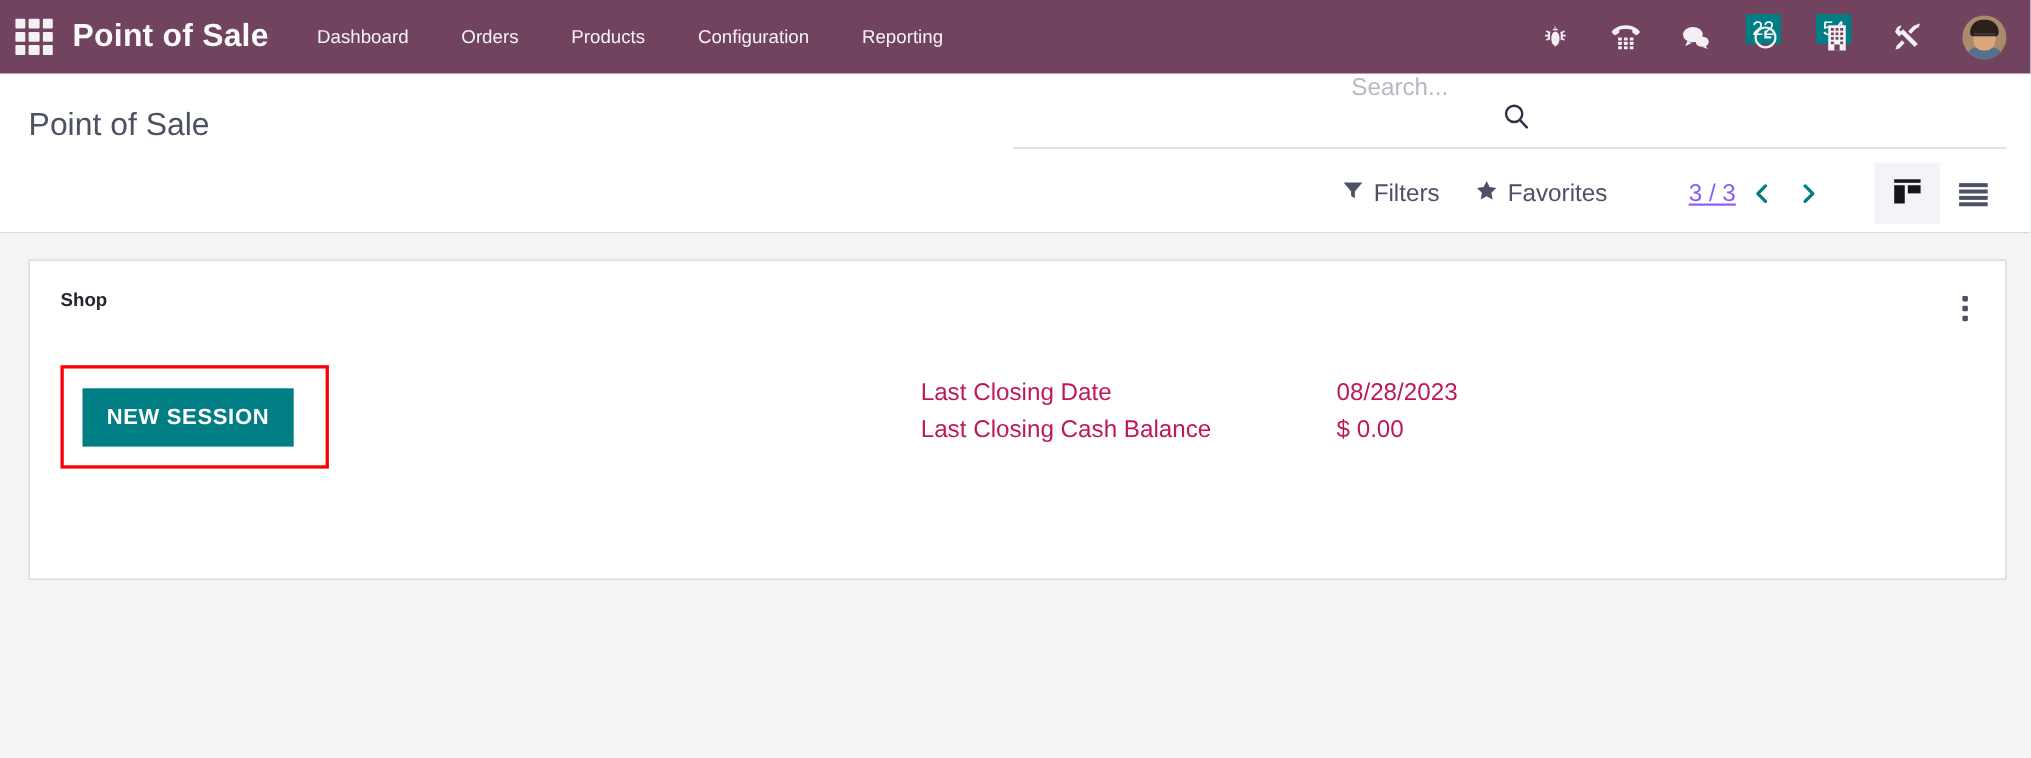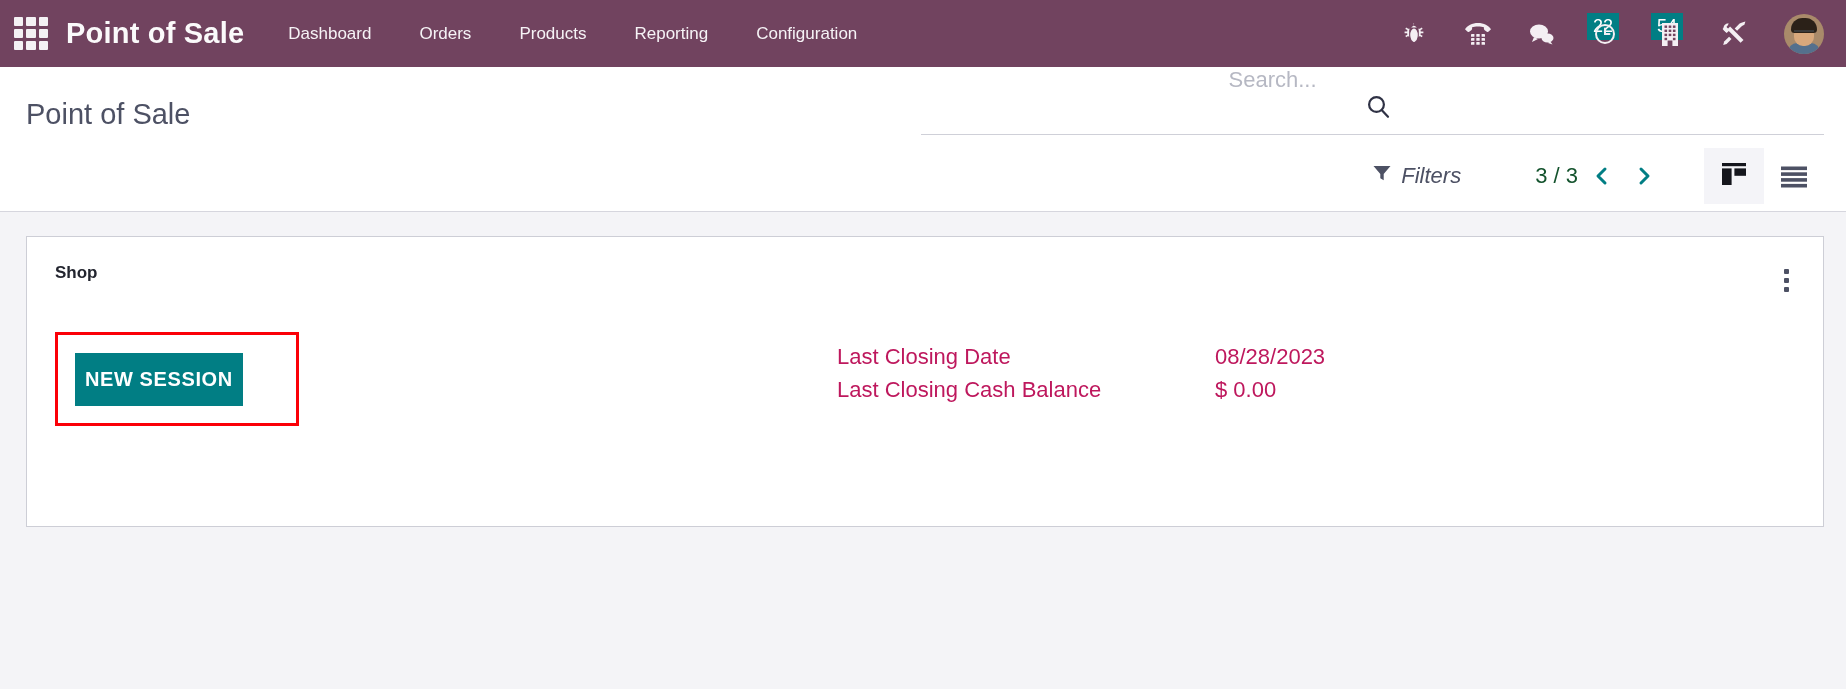--- a/index.html
+++ b/index.html
@@ -167,33 +167,33 @@
   }
   .facet-btn {
     display: flex;
     align-items: center;
     gap: 9px;
     font-size: 22px;
     color: #4d5164;
     padding: 6px 16px;
     cursor: pointer;
     white-space: nowrap;
-    font-style: italic;
   }
   .pager {
     display: flex;
     align-items: center;
     gap: 6px;
     margin-left: 58px;
   }
   .pager-count {
     font-size: 22px;
-    color: #14532d;
+    color: #8b5cf6;
     white-space: nowrap;
     cursor: pointer;
+    text-decoration: underline;
   }
   .pager-btn {
     width: 36px; height: 36px;
     display: flex; align-items: center; justify-content: center;
     cursor: pointer;
   }
   .view-switcher {
     display: flex;
     align-items: center;
     margin-left: 42px;
@@ -246,21 +246,21 @@
     align-items: center;
     flex: 0 0 auto;
   }
   .new-session-btn {
     margin-left: 17px;
     background: #017e84;
     color: #ffffff;
     font-size: 20px;
     font-weight: 700;
     letter-spacing: .6px;
-    padding: 15px 10px;
+    padding: 15px 22px;
     border: none;
     cursor: pointer;
     font-family: "Liberation Sans", sans-serif;
   }
   .stats {
     margin-left: 538px;
     padding-top: 8px;
   }
   .stat-row {
     display: flex;
@@ -288,22 +288,22 @@
       <span></span>
       <span></span>
   </div>
 
   <div class="brand">Point of Sale</div>
 
   <div class="menu">
     <div class="menu-item">Dashboard</div>
     <div class="menu-item">Orders</div>
     <div class="menu-item">Products</div>
+    <div class="menu-item">Configuration</div>
     <div class="menu-item">Reporting</div>
-    <div class="menu-item">Configuration</div>
   </div>
 
   <div class="sys-icons">
 
     <div class="sys-btn">
       <svg width="26" height="26" viewBox="0 0 24 24" fill="#f4eff3">
         <path d="M11.2 2.2l1.2 1.9c-.45-.1-.93-.1-1.4 0L12.2 2.2zM12 4.6c1.1 0 2.05.55 2.6 1.4h-5.2c.55-.85 1.5-1.4 2.6-1.4zM6.6 7.2l-1.9-1.1-.7 1.2 1.9 1.1c-.1.45-.15.9-.15 1.4H3.3v1.4h2.45c0 .5.05.95.15 1.4l-1.9 1.1.7 1.2 1.9-1.1c.25.35.55.65.9.9V9.2c0-.7.2-1.4.55-2h-.9a4 4 0 00-1.55 0zM11.3 8.5h1.4v10.9c-.24.03-.47.05-.7.05s-.46-.02-.7-.05V8.5zM17.4 7.2c-.5-.05-1-.05-1.5 0 .35.6.55 1.3.55 2v5.5c.35-.25.65-.55.9-.9l1.9 1.1.7-1.2-1.9-1.1c.1-.45.15-.9.15-1.4h2.45V9.8h-2.45c0-.5-.05-.95-.15-1.4l1.9-1.1-.7-1.2-1.85 1.1z"></path>
         <ellipse cx="12" cy="13" rx="3.5" ry="6"></ellipse>
       </svg>
     </div>
@@ -403,20 +403,28 @@
     <div class="facet-btn">
       <span>
         <svg width="20" height="20" viewBox="0 0 20 20" fill="#4d5164">
           <path d="M1.5 3h17l-6.8 8v6.2l-3.4-2V11z"></path>
         </svg>
       </span>
       <span>Filters</span>
     </div>
 
 
+    <div class="facet-btn">
+      <span>
+        <svg width="21" height="20" viewBox="0 0 21 20" fill="#4d5164">
+          <path d="M10.5 1.5l2.7 5.6 6.1.85-4.45 4.25 1.08 6.05-5.43-2.9-5.43 2.9 1.08-6.05L1.7 7.95l6.1-.85z"></path>
+        </svg>
+      </span>
+      <span>Favorites</span>
+    </div>
 
     <div class="pager">
       <div class="pager-count">3 / 3</div>
       <div class="pager-btn">
         <svg width="22" height="22" viewBox="0 0 22 22" fill="none" stroke="#017e84" stroke-width="3" stroke-linecap="round" stroke-linejoin="round">
           <path d="M14 4L7 11l7 7"></path>
         </svg>
       </div>
       <div class="pager-btn">
         <svg width="22" height="22" viewBox="0 0 22 22" fill="none" stroke="#017e84" stroke-width="3" stroke-linecap="round" stroke-linejoin="round">

